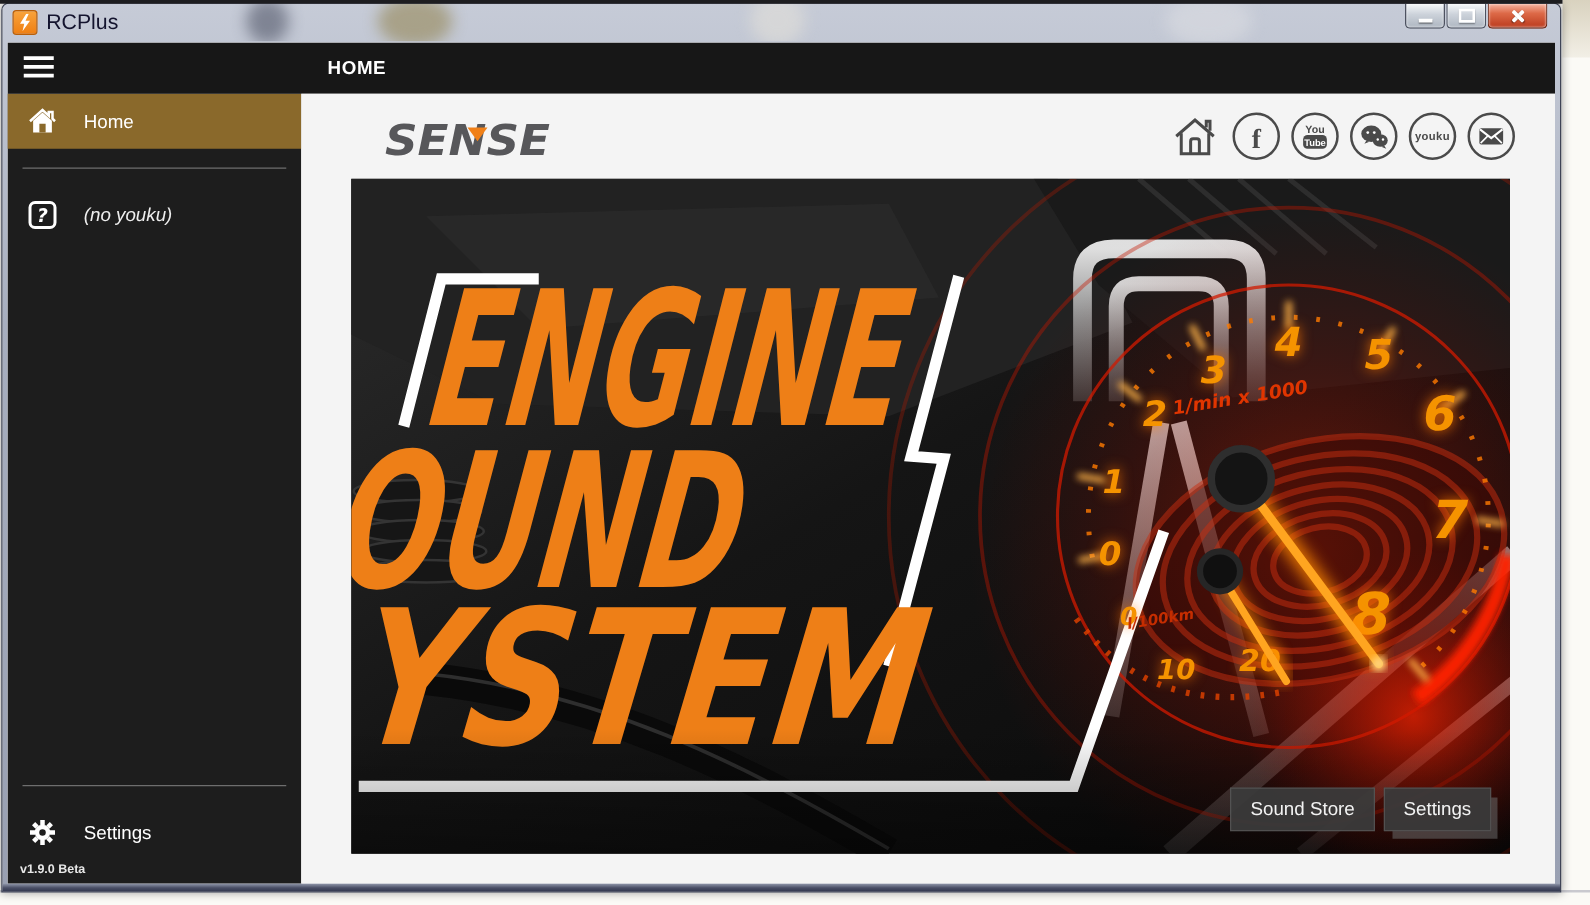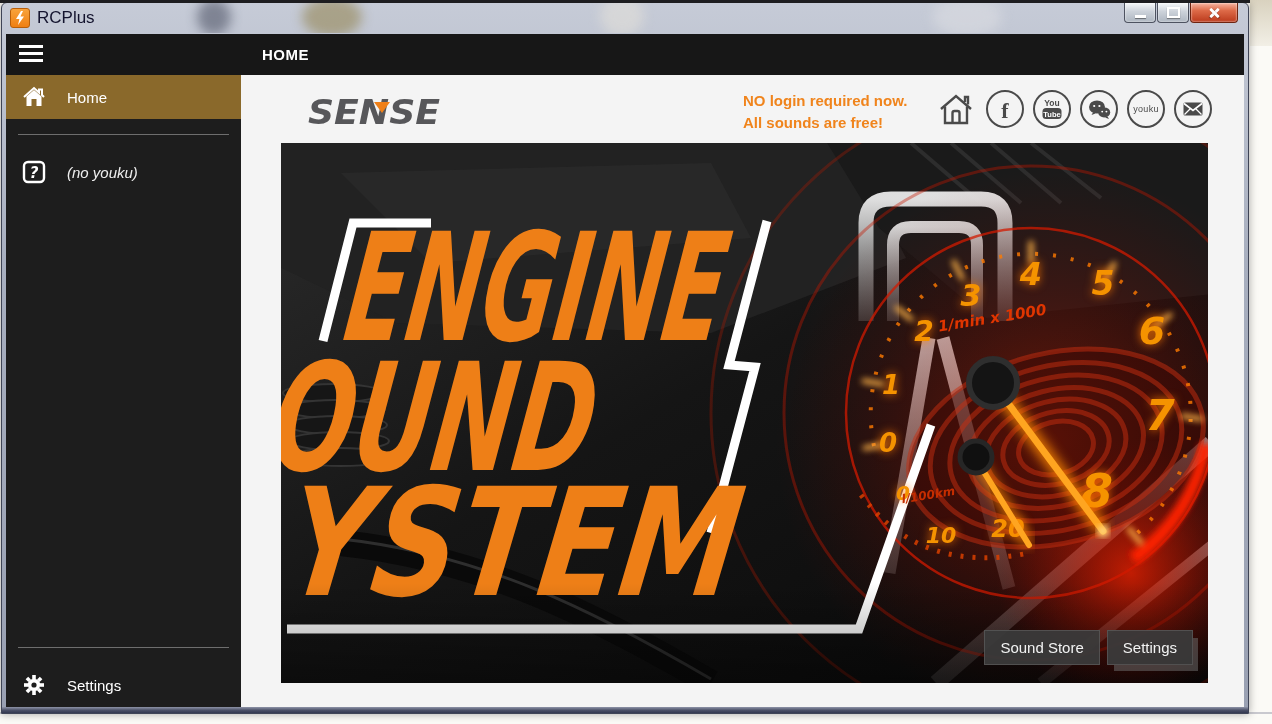--- a/index.html
+++ b/index.html
@@ -62,21 +62,21 @@
   .brand{position:absolute;left:40px;top:21px;margin-left:27px;}
   .brand text{font-family:"DejaVu Sans",sans-serif;font-weight:bold;font-style:italic;
     fill:#57575a;font-size:34px;}
   .promo{position:absolute;left:502px;top:15px;font-weight:bold;font-size:15px;
     line-height:22px;}
   .social{position:absolute;right:32px;top:15px;display:flex;align-items:center;gap:9px;}
   .scirc{width:34px;height:34px;border:2.2px solid #4a4a4a;border-radius:50%;
     display:flex;align-items:center;justify-content:center;cursor:pointer;background:transparent;}
   .shome{width:38px;height:36px;cursor:pointer;margin-right:2px;}
   .fb-f{font-family:"Liberation Serif",serif;font-weight:bold;font-size:22px;color:#4a4a4a;margin-top:4px;}
-  .yk-txt{font-size:9px;font-weight:normal;color:#4a4a4a;letter-spacing:.3px;}
+  .yk-txt{font-size:9px;font-weight:bold;color:#4a4a4a;letter-spacing:.3px;}
 
   
   .banner{position:absolute;left:40px;top:68px;width:927px;height:540px;background:#0d0d0d;
     overflow:hidden;}
   .banner svg{display:block;}
   .banner-buttons{position:absolute;right:15px;bottom:18px;display:flex;gap:7px;}
   .bbtn{background:rgba(58,58,58,.94);border:1px solid rgba(130,130,130,.35);color:#f2f2f2;
     font-size:15px;padding:8px 15px;cursor:pointer;font-family:"Liberation Sans",sans-serif;text-align:center;}
   .bbtn.shadowed{box-shadow:6px 7px 0 -1px rgba(105,105,105,.55);}
 
@@ -159,35 +159,32 @@
               <line x1="5.9" y1="5.9" x2="8.7" y2="8.7"></line>
                 <line x1="17.3" y1="17.3" x2="20.1" y2="20.1"></line>
               <line x1="5.9" y1="20.1" x2="8.7" y2="17.3"></line>
                 <line x1="17.3" y1="8.7" x2="20.1" y2="5.9"></line>
             </g>
             <circle cx="13" cy="13" r="6.2" fill="#fff"></circle>
             <circle cx="13" cy="13" r="2.6" fill="#1d1d1d"></circle>
           </svg>
           <span>Settings</span>
         </div>
+        <div class="version">v1.9.0 Beta</div>
       </div>
 
       <div class="main">
 
         <div class="brand">
           <svg width="150" height="36" viewBox="0 0 150 36">
             <text x="0" y="28" textLength="132" lengthAdjust="spacingAndGlyphs">SENSE</text>
             <polygon points="66,6 82,6 74,17" fill="#f08018"></polygon>
           </svg>
         </div>
 
-        <div class="promo" style="color:#f0841c;">
-          <div>NO login required now.</div>
-          <div>All sounds are free!</div>
-        </div>
 
         <div class="social">
           <svg class="shome" viewBox="0 0 38 36">
             <g fill="none" stroke="#4a4a4a" stroke-width="2.4">
               <path d="M4,18 L19,5 L34,18"></path>
               <path d="M8,15.5 V32 H30 V15.5"></path>
               <path d="M15.5,32 V22 Q15.5,20 17.5,20 H20.5 Q22.5,20 22.5,22 V32"></path>
               <path d="M28,11 V6 H31 V13.5"></path>
             </g>
           </svg>

